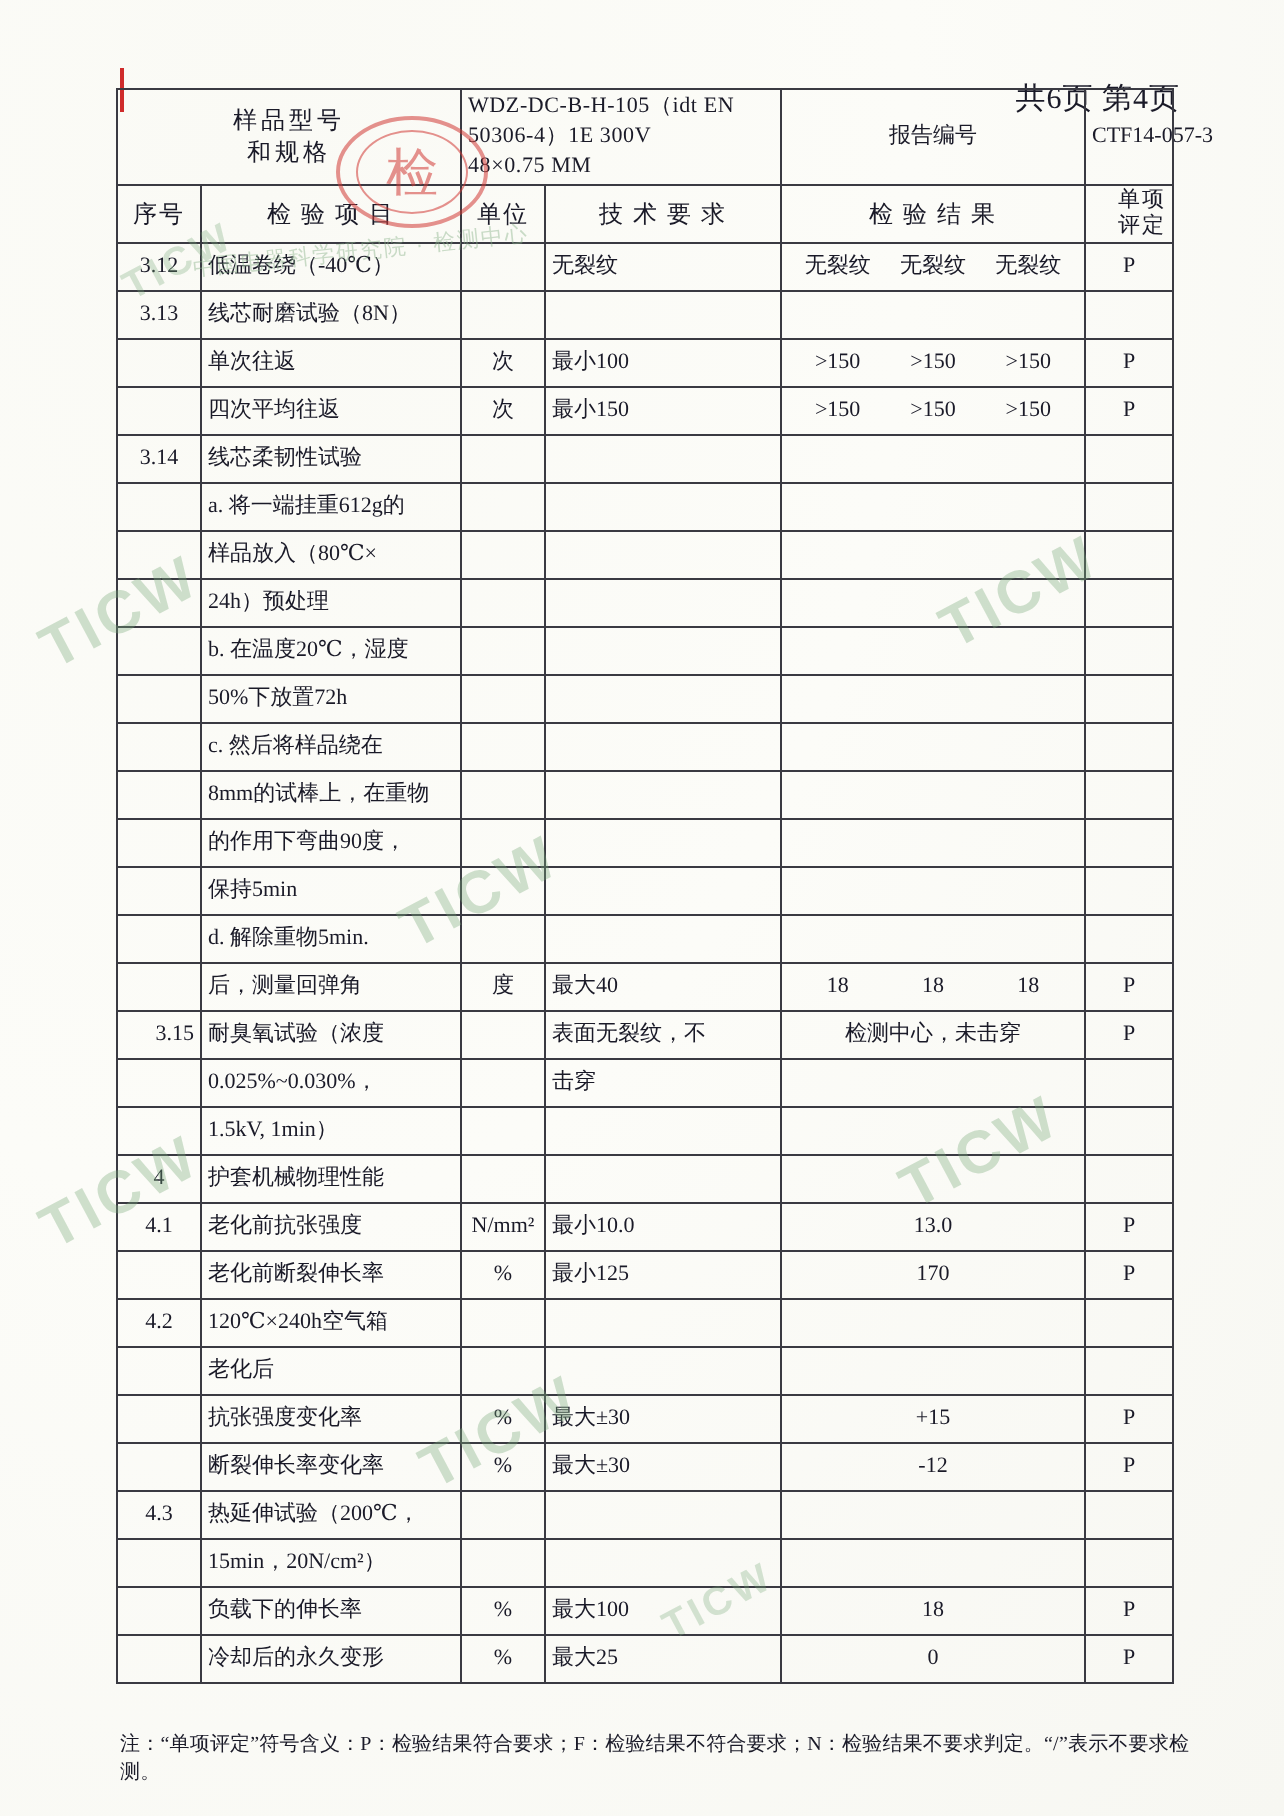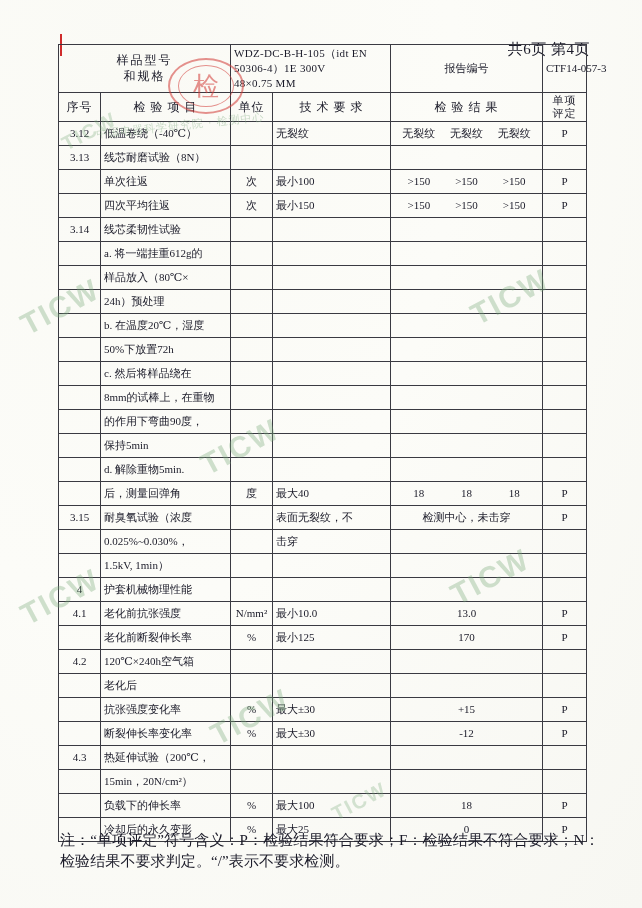--- a/index.html
+++ b/index.html
@@ -81,23 +81,23 @@
   .rowh td {
     height: 26px;
   }
   .c { text-align: center; }
   .l { text-align: left; }
   .pad-l { padding-left: 6px; }
   .pad-l2 { padding-left: 10px; }
   .note {
     position: absolute;
     left: 60px;
-    top: 830px;
+    top: 866px;
     width: 540px;
-    font-size: 15px;
+    font-size: 10px;
     letter-spacing: 0.1px;
     line-height: 1.4;
   }
   
   .stamp {
     position: absolute;
     left: 168px;
     top: 58px;
     width: 76px;
     height: 56px;
@@ -179,21 +179,21 @@
         <td class="c">报告编号</td>
         <td class="c" style="white-space:nowrap;">CTF14-057-3</td>
       </tr>
 
       <tr class="rowh">
         <td class="hdr">序号</td>
         <td class="hdr">检 验 项 目</td>
         <td class="hdr">单位</td>
         <td class="hdr">技 术 要 求</td>
         <td class="hdr">检 验 结 果</td>
-        <td class="hdr" style="font-size:11px;line-height:1.2;">
+        <td class="hdr" style="font-size:11px;line-height:1.2;text-align:right;">
           <div>单项</div>
           <div>评定</div>
         </td>
       </tr>
 
       <tr>
           <td class="c" style="height:21px;">3.12</td>
           <td class="l pad-l">低温卷绕（-40℃）</td>
           <td class="c"></td>
           <td class="l pad-l2">无裂纹</td>
@@ -338,21 +338,21 @@
           <td style="padding: 1px 4px;">
             <div style="display: flex; justify-content: space-around;">
               <span>18</span>
               <span>18</span>
               <span>18</span>
             </div>
           </td>
           <td class="c">P</td>
         </tr>
         <tr>
-          <td class="c" style="height:21px;">3.15</td>
+          <td class="c" style="height:21px;text-align:right;">3.15</td>
           <td class="l pad-l">耐臭氧试验（浓度</td>
           <td class="c"></td>
           <td class="l pad-l2">表面无裂纹，不</td>
           <td class="c"><span>检测中心，未击穿</span></td>
           <td class="c">P</td>
         </tr>
         <tr>
           <td class="c" style="height:21px;"></td>
           <td class="l pad-l">0.025%~0.030%，</td>
           <td class="c"></td>

